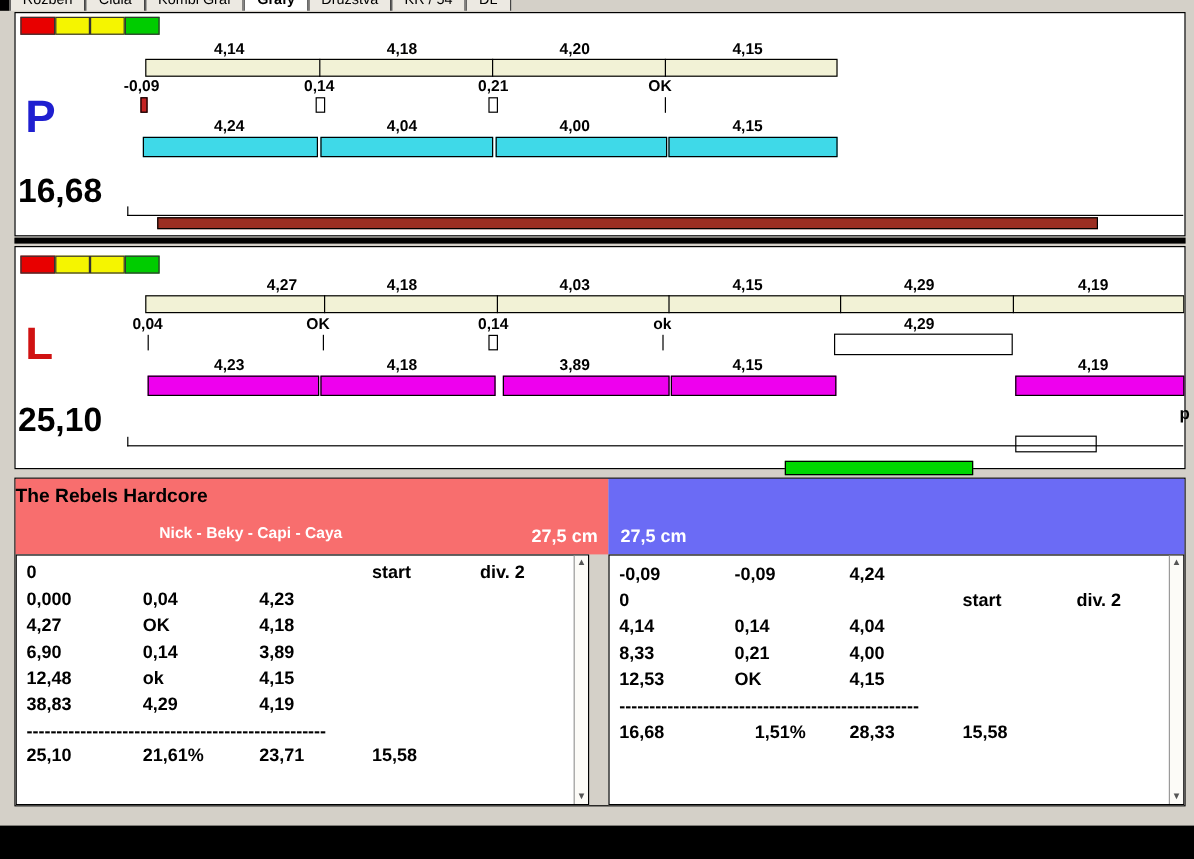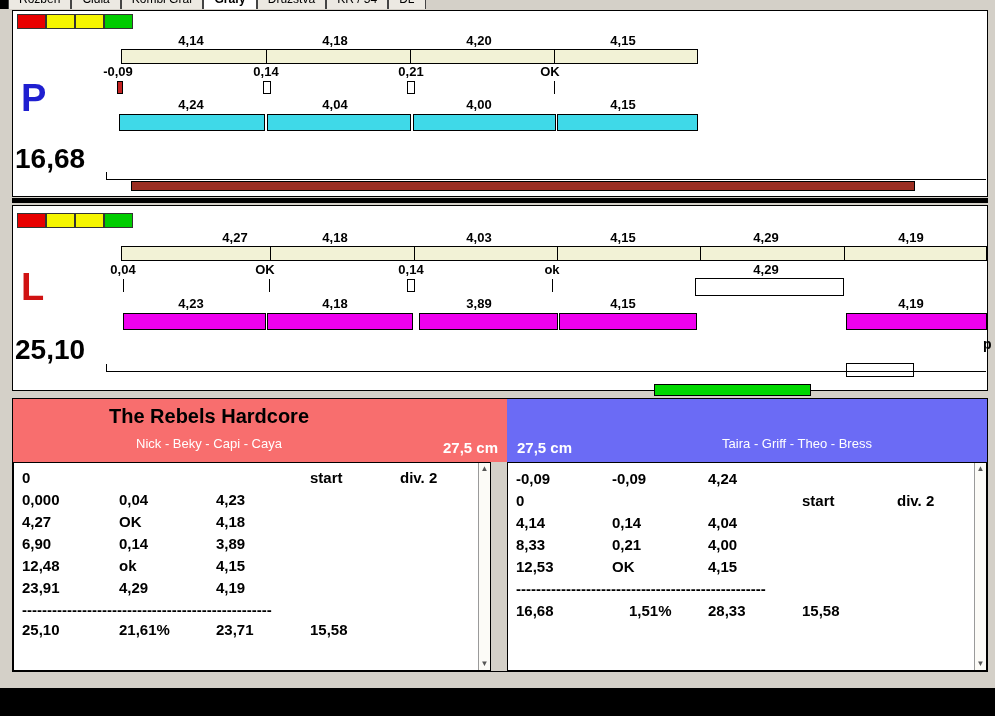--- a/index.html
+++ b/index.html
@@ -13,22 +13,22 @@
   .vdiv{position:absolute;top:-1px;bottom:-1px;width:1px;background:#000;}
   .tickline{position:absolute;width:1px;background:#000;}
   .tickbox{position:absolute;border:1px solid #000;background:#fff;box-sizing:border-box;}
   .letter{position:absolute;font-weight:bold;font-size:38px;line-height:1;}
   .total{position:absolute;font-weight:bold;font-size:28px;}
   .line{position:absolute;background:#000;}
   .cell{position:absolute;font-weight:bold;font-size:15px;white-space:pre;}
   .list{position:absolute;background:#fff;border:1px solid #000;box-sizing:border-box;overflow:hidden;}
   .sb{position:absolute;right:0;top:0;bottom:0;width:12px;border-left:1px solid #9a9a9a;background:#fcfbf7;box-sizing:border-box;}
   .sb-btn{position:absolute;left:0;width:11px;height:12px;font-size:8px;color:#555;text-align:center;line-height:12px;}
-  .hdr-title{position:absolute;text-align:center;font-weight:bold;font-size:20px;}
-  .hdr-sub{position:absolute;text-align:center;font-weight:normal;font-size:13px;color:#fff;}
+  .hdr-title{position:absolute;text-align:left;font-weight:bold;font-size:16px;}
+  .hdr-sub{position:absolute;text-align:center;font-weight:bold;font-size:13px;color:#fff;}
   .height-label{position:absolute;font-weight:bold;font-size:15px;color:#fff;}
   .tabbar{position:absolute;left:8px;top:0;width:980px;height:9px;overflow:hidden;}
   .tabrow{position:absolute;left:0;top:-13px;display:flex;}
   .tab{height:22px;line-height:22px;padding:0 10px;font-size:12px;background:#ece9e2;
        border:1px solid #444;border-bottom:none;white-space:nowrap;}
   .tab.active{background:#fff;font-weight:bold;}
   .datebox{position:absolute;background:#fff;border:1px solid #000;text-align:center;
            font-size:15px;line-height:26px;box-sizing:border-box;}
 </style>
 </head>
@@ -153,21 +153,20 @@
 <div class="bar" style="left:654px;top:384px;width:157px;height:12px;background:#00d800;"></div>
 
 <div class="abs" style="left:12px;top:398px;width:976px;height:274px;border:1px solid #000;background:#d4d0c8;">
 
   <div class="abs" style="left:0;top:0;width:494px;height:63px;background:#f86e6e;">
     <div class="hdr-title" style="left:0;top:6px;width:392px;">The Rebels Hardcore</div>
     <div class="hdr-sub" style="left:0;top:37px;width:392px;">Nick - Beky - Capi - Caya</div>
     <div class="height-label" style="left:430px;top:40px;">27,5 cm</div>
   </div>
   <div class="abs" style="left:494px;top:0;width:480px;height:63px;background:#6b6bf5;">
-    <div class="hdr-sub" style="left:100px;top:37px;width:380px;">Taira - Griff - Theo - Bress</div>
     <div class="height-label" style="left:10px;top:40px;">27,5 cm</div>
   </div>
 
 
   <div class="list" style="left:0;top:63px;width:478px;height:209px;">
     <span class="cell" style="left:8px;top:6px;">0</span>
     <span class="cell" style="left:296px;top:6px;">start</span>
     <span class="cell" style="left:386px;top:6px;">div. 2</span>
 
     <span class="cell" style="left:8px;top:28px;">0,000</span>
@@ -179,21 +178,21 @@
     <span class="cell" style="left:202px;top:50px;">4,18</span>
 
     <span class="cell" style="left:8px;top:72px;">6,90</span>
     <span class="cell" style="left:105px;top:72px;">0,14</span>
     <span class="cell" style="left:202px;top:72px;">3,89</span>
 
     <span class="cell" style="left:8px;top:94px;">12,48</span>
     <span class="cell" style="left:105px;top:94px;">ok</span>
     <span class="cell" style="left:202px;top:94px;">4,15</span>
 
-    <span class="cell" style="left:8px;top:116px;">23,91</span>
+    <span class="cell" style="left:8px;top:116px;">38,83</span>
     <span class="cell" style="left:105px;top:116px;">4,29</span>
     <span class="cell" style="left:202px;top:116px;">4,19</span>
 
     <span class="cell" style="left:8px;top:138px;">--------------------------------------------------</span>
 
     <span class="cell" style="left:8px;top:158px;">25,10</span>
     <span class="cell" style="left:105px;top:158px;">21,61%</span>
     <span class="cell" style="left:202px;top:158px;">23,71</span>
     <span class="cell" style="left:296px;top:158px;">15,58</span>
 

